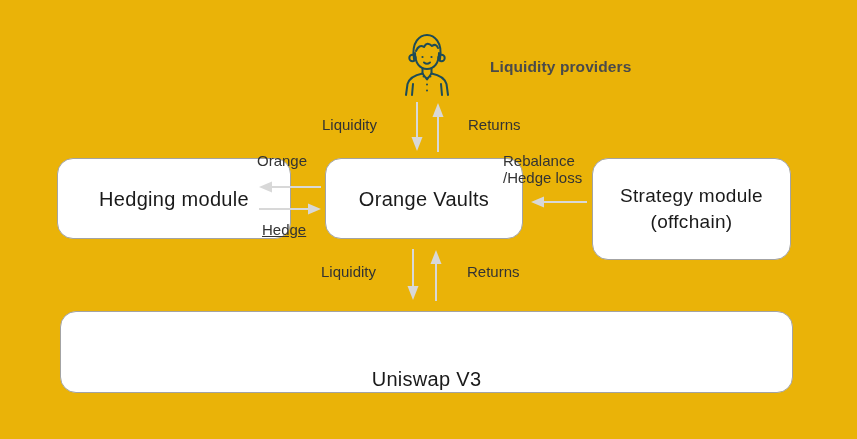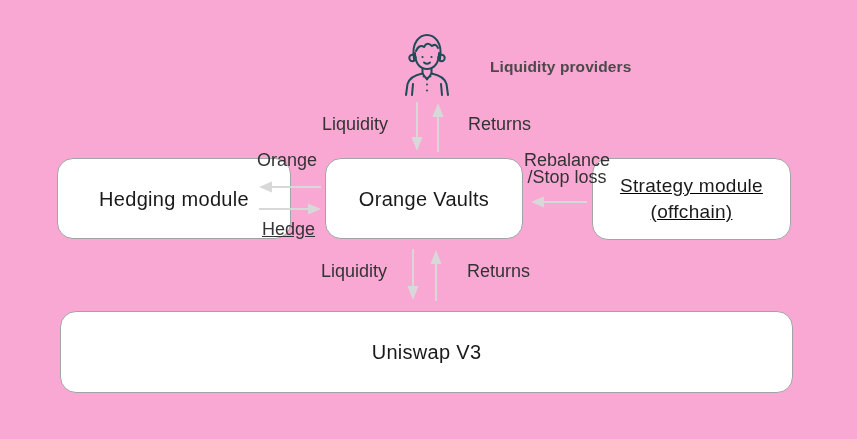--- a/index.html
+++ b/index.html
@@ -5,21 +5,21 @@
   html, body {
     margin: 0;
     padding: 0;
     background: #ffffff;
     font-family: "Liberation Sans", sans-serif;
   }
   .canvas {
     position: relative;
     width: 857px;
     height: 439px;
-    background: #f9a8d4;
+    background: #eab308;
     overflow: hidden;
   }
   .node-box {
     position: absolute;
     border: 1px solid #a3a3a3;
     border-radius: 16px;
     background: #ffffff;
     display: flex;
     flex-direction: column;
     align-items: center;
@@ -30,21 +30,21 @@
     color: #1a1a1a;
     font-size: 20px;
     font-weight: 400;
     letter-spacing: 0.3px;
     line-height: 26px;
     white-space: nowrap;
   }
   .edge-label {
     position: absolute;
     color: #333333;
-    font-size: 18px;
+    font-size: 15px;
     line-height: 17px;
     white-space: nowrap;
   }
   .provider-label {
     position: absolute;
     left: 490px;
     top: 58px;
     color: #4a4a4a;
     font-size: 15.5px;
     font-weight: 700;
@@ -102,53 +102,53 @@
   <div class="edge-label" style="left:468px; top:116px;">Returns</div>
 
   <div class="node-box" style="left:57px; top:158px; width:234px; height:81px;">
     <div class="node-label">Hedging module</div>
   </div>
 
   <div class="node-box" style="left:325px; top:158px; width:198px; height:81px;">
     <div class="node-label">Orange Vaults</div>
   </div>
 
-  <div class="node-box" style="left:592px; top:158px; width:199px; height:82px;text-decoration:underline;">
+  <div class="node-box" style="left:592px; top:158px; width:199px; height:102px;">
     <div class="node-label" style="font-size:19px;">Strategy module</div>
     <div class="node-label" style="font-size:19px;">(offchain)</div>
   </div>
 
   <div class="edge-label" style="left:257px; top:152px;">Orange</div>
   <svg class="arrow" style="left:259px; top:181px;" width="62" height="12" viewBox="0 0 62 12">
     <line x1="11" y1="6" x2="62" y2="6" stroke="#d8d8d8" stroke-width="2"></line>
     <polygon points="13,0.5 13,11.5 0,6" fill="#d8d8d8"></polygon>
   </svg>
   <svg class="arrow" style="left:259px; top:203px;" width="62" height="12" viewBox="0 0 62 12">
     <line x1="0" y1="6" x2="51" y2="6" stroke="#d8d8d8" stroke-width="2"></line>
     <polygon points="49,0.5 49,11.5 62,6" fill="#d8d8d8"></polygon>
   </svg>
   <div class="edge-label" style="left:262px; top:221px;text-decoration:underline;">Hedge</div>
 
-  <div class="edge-label" style="left:524px; top:152px;text-align:center;">
+  <div class="edge-label" style="left:503px; top:152px;">
     <div>Rebalance</div>
-    <div>/Stop loss</div>
+    <div>/Hedge loss</div>
   </div>
   <svg class="arrow" style="left:531px; top:196px;" width="56" height="12" viewBox="0 0 56 12">
     <line x1="11" y1="6" x2="56" y2="6" stroke="#d8d8d8" stroke-width="2"></line>
     <polygon points="13,0.5 13,11.5 0,6" fill="#d8d8d8"></polygon>
   </svg>
 
   <svg class="arrow" style="left:406px; top:249px;" width="14" height="52" viewBox="0 0 14 52">
     <line x1="7" y1="0" x2="7" y2="39" stroke="#d8d8d8" stroke-width="2"></line>
     <polygon points="1.5,37 12.5,37 7,51" fill="#d8d8d8"></polygon>
   </svg>
   <svg class="arrow" style="left:429px; top:249px;" width="14" height="52" viewBox="0 0 14 52">
     <line x1="7" y1="13" x2="7" y2="52" stroke="#d8d8d8" stroke-width="2"></line>
     <polygon points="1.5,15 12.5,15 7,1" fill="#d8d8d8"></polygon>
   </svg>
   <div class="edge-label" style="left:321px; top:263px;">Liquidity</div>
   <div class="edge-label" style="left:467px; top:263px;">Returns</div>
 
-  <div class="node-box" style="left:60px; top:311px; width:733px; height:82px;">
+  <div class="node-box" style="left:60px; top:311px; width:733px; height:82px;justify-content:flex-end;">
     <div class="node-label">Uniswap V3</div>
   </div>
 
 </div>
 
 </body></html>

